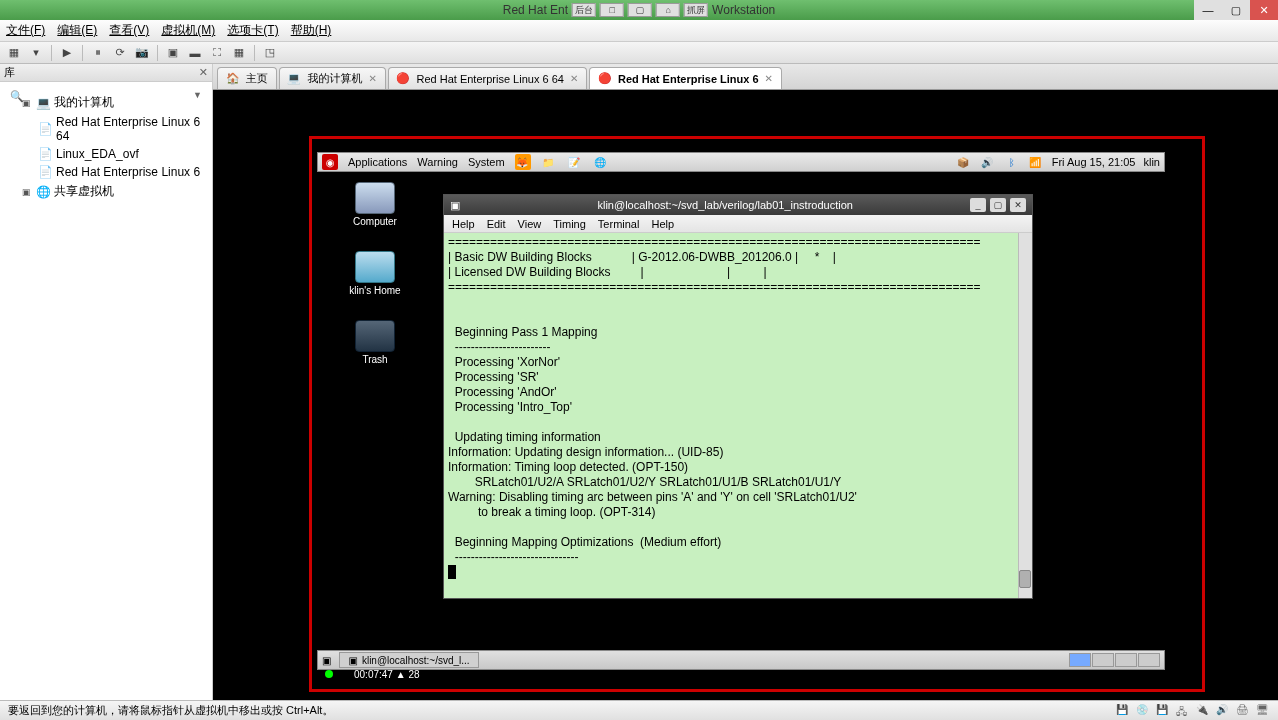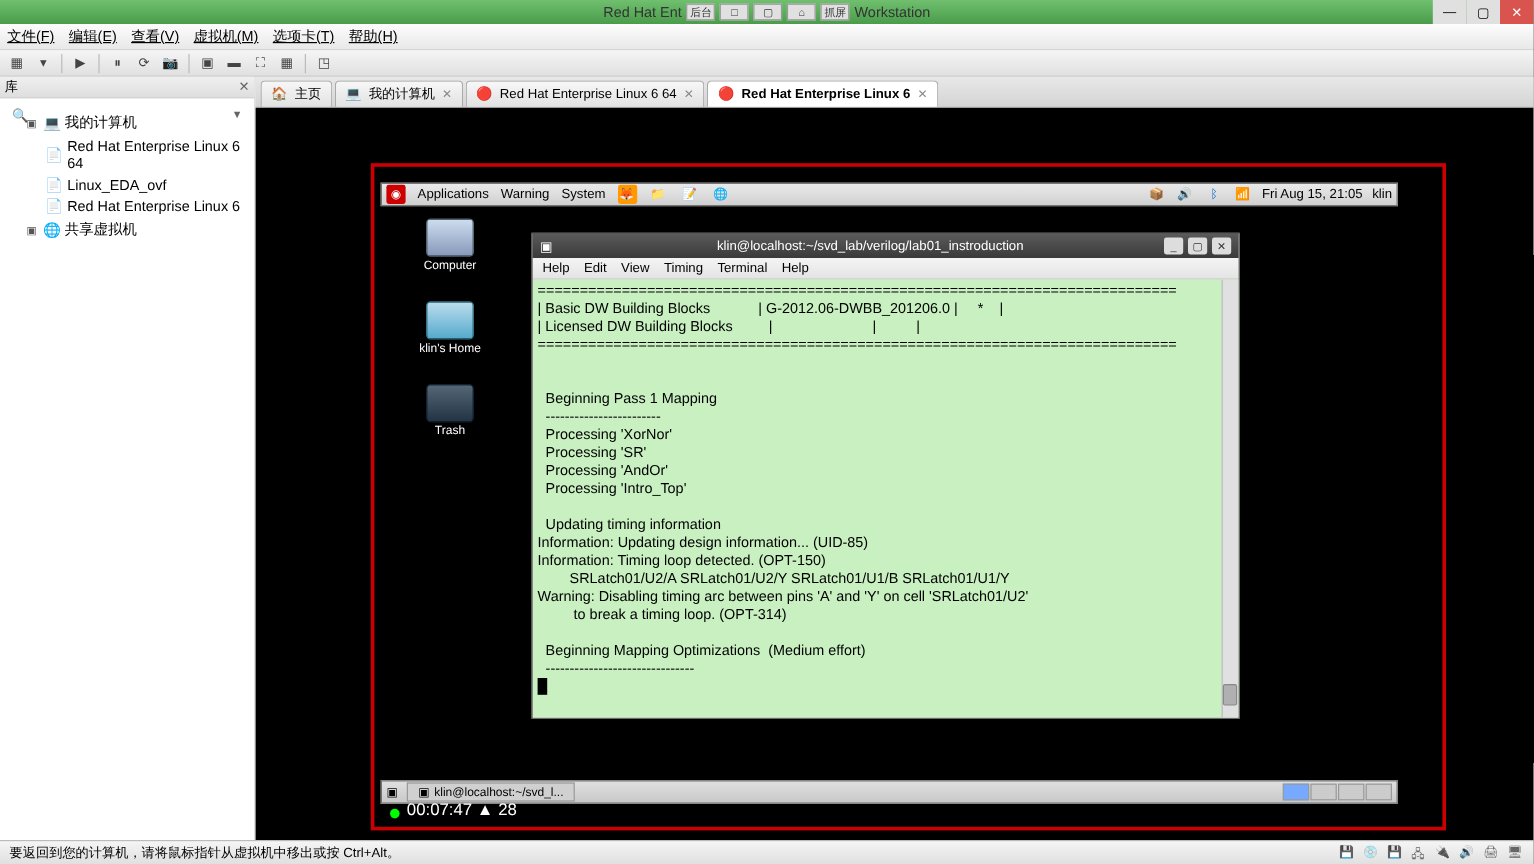--- a/index.html
+++ b/index.html
@@ -84,21 +84,21 @@
 .term-cursor { display: inline-block; width: 8px; height: 14px; background: #000; vertical-align: text-bottom; }
 
 
 .gnome-bottom { position: absolute; top: 560px; left: 104px; width: 848px; height: 20px; background: linear-gradient(#e0e0e0, #c8c8c8); display: flex; align-items: center; font-size: 10px; padding: 0 4px; border: 1px solid #888; }
 .gnome-bottom .task { height: 16px; background: #d0d0d0; border: 1px solid #999; padding: 0 8px; display: flex; align-items: center; gap: 4px; margin-left: 8px; }
 .gnome-bottom .pager { margin-left: auto; display: flex; gap: 1px; }
 .gnome-bottom .pager div { width: 22px; height: 14px; background: #ccc; border: 1px solid #999; }
 .gnome-bottom .pager div.active { background: #7af; }
 
 
-.vm-record { position: absolute; bottom: 4px; left: 104px; height: 16px; display: flex; align-items: flex-end; gap: 6px; color: #fff; font-size: 14px; padding: 0 8px; }
+.vm-record { position: absolute; bottom: 4px; left: 104px; height: 16px; display: flex; align-items: center; gap: 21px; color: #fff; font-size: 10px; padding: 0 8px; }
 .rec-dot { width: 8px; height: 8px; background: #0f0; border-radius: 50%; }
 
 
 .status-bar { height: 20px; background: linear-gradient(#f5f5f5, #e0e0e0); border-top: 1px solid #bbb; display: flex; align-items: center; padding: 0 8px; font-size: 11px; justify-content: space-between; }
 .status-bar .devs { display: flex; gap: 6px; }
 .status-bar .devs span { width: 14px; height: 14px; font-size: 10px; color: #666; }
 </style>
 </head>
 <body>
 

